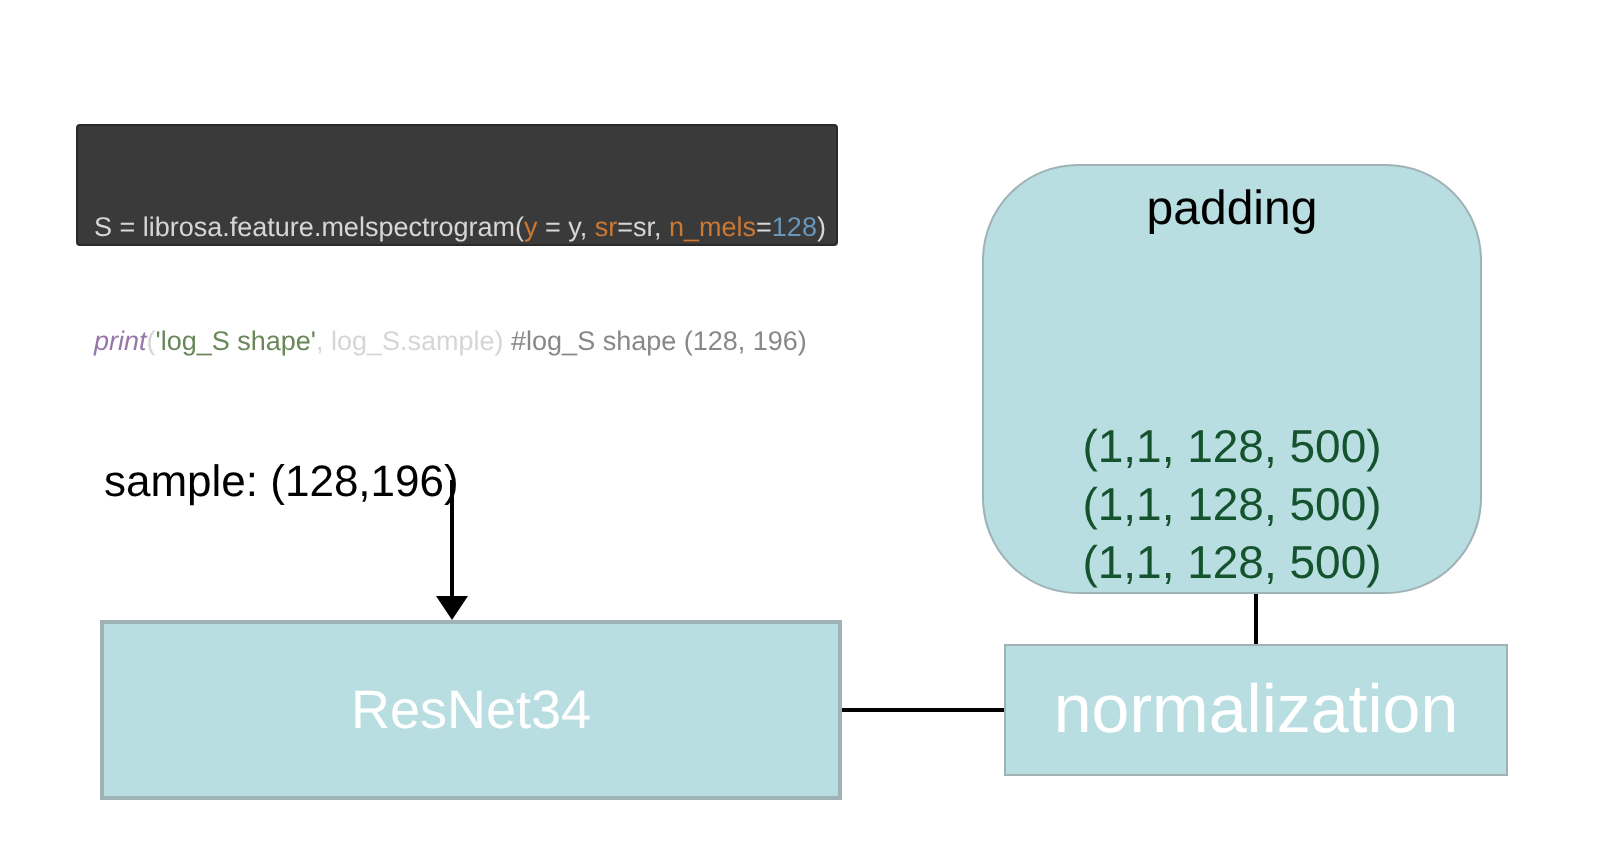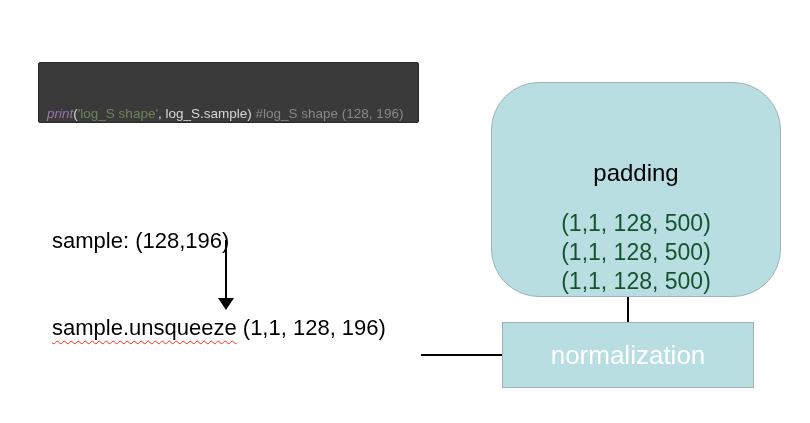--- a/index.html
+++ b/index.html
@@ -42,48 +42,52 @@
   }
   
   .box{
     position:absolute;box-sizing:border-box;
     background:var(--box-fill,#b8dee2);
     border:2px solid var(--box-border,#9fb3b6);
     display:flex;align-items:center;justify-content:center;
     color:#fff;
   }
   .resnet{left:50px;top:310px;width:371px;height:90px;font-size:27px;}
-  .norm{left:502px;top:322px;width:252px;height:66px;font-size:26px;border-width:1.5px;}
+  .norm{left:502px;top:322px;width:252px;height:66px;font-size:34px;border-width:1.5px;}
   .padding-box{
-    left:491px;top:82px;width:290px;height:215px;border-radius:48px;border-width:1.5px;
-    flex-direction:column;justify-content:flex-end;
+    left:491px;top:82px;width:250px;height:215px;border-radius:48px;border-width:1.5px;
+    flex-direction:column;justify-content:space-between;
   }
   .pad-title{color:#000;font-size:24px;margin-top:8px;}
   .pad-values{margin-top:22px;color:#14532d;font-size:23px;line-height:29px;text-align:center;}
   
   .conn-v{position:absolute;left:627px;top:297px;width:2px;height:25px;background:#000;}
   .conn-h{position:absolute;left:421px;top:354px;width:81px;height:2px;background:#000;}
 </style>
 </head>
 <body>
 
 <div class="canvas">
 
   <div class="code-block">
+    <div class="code-line"><span class="c-plain">S = librosa.feature.melspectrogram(</span><span class="c-param">y</span><span class="c-plain"> = y, </span><span class="c-param">sr</span><span class="c-plain">=sr, </span><span class="c-param">n_mels</span><span class="c-plain">=</span><span class="c-num">128</span><span class="c-plain">)</span></div>
     <div class="code-line"><span class="c-kw">print</span><span class="c-plain">(</span><span class="c-str">'log_S shape'</span><span class="c-plain">, log_S.sample) </span><span class="c-com">#log_S shape (128, 196)</span></div>
   </div>
 
   <div class="annotation">
     <div>sample: (128,196)</div>
     <div><span class="wavy">sample.unsqueeze</span><span> (1,1, 128, 196)</span></div>
   </div>
 
   <div class="arrow-line"></div>
   <div class="arrow-head"></div>
 
+  <div class="box resnet">
+    <span>ResNet34</span>
+  </div>
 
   <div class="box padding-box">
     <div class="pad-title">padding</div>
     <div class="pad-values">
       <div>(1,1, 128, 500)</div>
       <div>(1,1, 128, 500)</div>
       <div>(1,1, 128, 500)</div>
     </div>
   </div>
 

